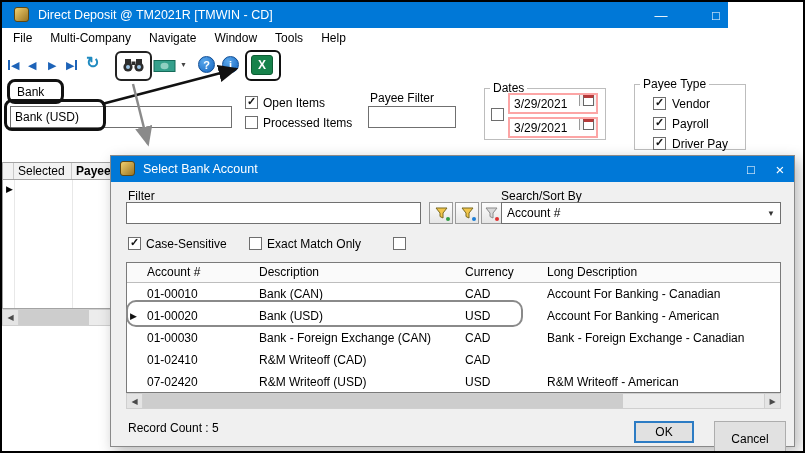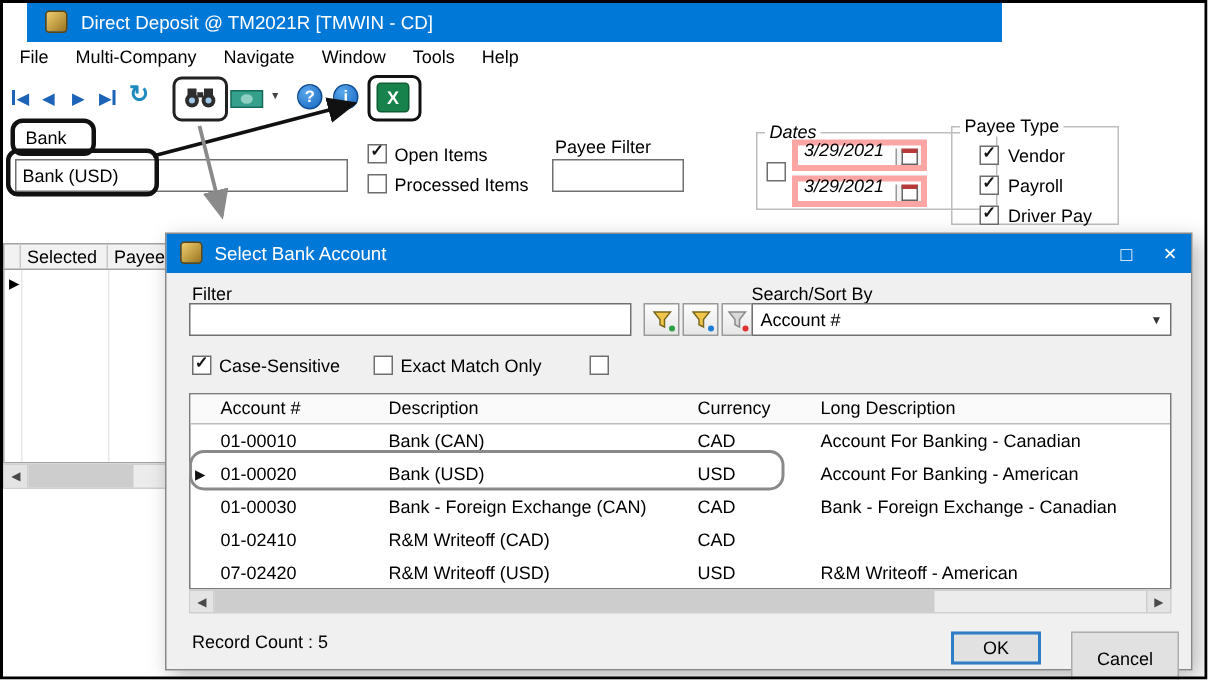--- a/index.html
+++ b/index.html
@@ -30,21 +30,21 @@
 
   
   .input { background:#fff; border:1px solid #707070; display:flex; align-items:center; padding-left:4px;
            font-size:12px; white-space:nowrap; overflow:hidden; }
   .cb { width:13px; height:13px; background:#fff; border:1px solid #6e6e6e; display:flex;
         align-items:center; justify-content:center; }
   .cb .mark { font-weight:700; font-size:11px; line-height:11px; color:#141414; transform:translateY(-1px); }
   .lbl { line-height:14px; white-space:nowrap; }
   .group { border:1px solid #bdbdbd; }
   .legend { position:absolute; top:-8px; left:5px; background:#fff; padding:0 3px; line-height:14px; }
-  .datefield { background:#fff; border:4px solid #fca5a5; display:flex; align-items:flex-end; }
+  .datefield { background:#fff; border:2px solid #fca5a5; display:flex; align-items:flex-start; }
   .datefield .val { flex:1; padding-left:4px; line-height:19px; white-space:nowrap; }
   .calbtn { width:17px; border-left:1px solid #9a9a9a; background:#f3f3f3; display:flex;
             align-items:center; justify-content:center; }
   .cal-ico { width:11px; height:11px; background:#fff; border:1px solid #666; border-top:3px solid #b63a3a; }
 
   
   .grid-head { background:#f2f2f2; border:1px solid #a3a3a3; display:flex; align-items:center; }
   .gh { line-height:16px; padding-left:4px; border-right:1px solid #c9c9c9; height:100%; display:flex; align-items:center; }
   .grid-body { background:#fff; border:1px solid #a3a3a3; border-top:none; }
   .colline { position:absolute; top:0; bottom:0; width:1px; background:#e8e8e8; }
@@ -78,21 +78,21 @@
   .pbtn.default { border:2px solid #2d7cc4; }
 
   
   .ann { position:absolute; pointer-events:none; z-index:30; }
 </style>
 </head>
 <body>
 
 <div id="screen">
 
-  <div class="abs titlebar" style="left:18px;top:2px;width:650px;height:26px;">
+  <div class="abs titlebar" style="left:2px;top:2px;width:726px;height:26px;">
     <span class="app-ico" style="left:12px;top:5px;"></span>
     <span class="tb-title">Direct Deposit @ TM2021R [TMWIN - CD]</span>
     <span class="wbtn" style="left:633px;width:52px;">
         <span>—</span>
       </span>
     <span class="wbtn" style="left:688px;width:52px;">
         <span>□</span>
       </span>
     <span class="wbtn" style="left:743px;width:58px;font-size:15px;">
         <span>×</span>
@@ -165,21 +165,21 @@
     </span>
   <span class="abs lbl" style="left:263px;top:96px;">Open Items</span>
   <span class="abs cb" style="left:245px;top:116px;"></span>
   <span class="abs lbl" style="left:263px;top:116px;">Processed Items</span>
 
   <span class="abs lbl" style="left:370px;top:91px;">Payee Filter</span>
   <div class="abs input" style="left:368px;top:106px;width:88px;height:22px;">
     <span></span>
   </div>
 
-  <div class="abs group" style="left:504px;top:88px;width:161px;height:52px;font-style:italic;">
+  <div class="abs group" style="left:484px;top:88px;width:122px;height:52px;">
     <span class="legend">Dates</span>
     <span class="cb abs" style="left:6px;top:19px;"></span>
     <div class="abs datefield" style="left:23px;top:4px;width:90px;height:21px;">
       <span class="val">3/29/2021</span>
       <span class="calbtn">
           <span class="cal-ico"></span>
         </span>
     </div>
     <div class="abs datefield" style="left:23px;top:28px;width:90px;height:21px;">
       <span class="val">3/29/2021</span>
@@ -201,21 +201,21 @@
     <span class="abs lbl" style="left:37px;top:32px;">Payroll</span>
     <span class="cb abs" style="left:18px;top:52px;">
         <span class="mark">✓</span>
       </span>
     <span class="abs lbl" style="left:37px;top:52px;text-align:right;">Driver Pay</span>
   </div>
 
   <div class="abs grid-head" style="left:2px;top:162px;width:788px;height:18px;">
     <span class="gh" style="width:11px;padding-left:0;"></span>
     <span class="gh" style="width:58px;">Selected</span>
-    <span class="gh" style="width:60px;">Payee</span>
+    <span class="gh" style="width:60px;font-weight:bold;">Payee</span>
   </div>
   <div class="abs grid-body" style="left:2px;top:180px;width:788px;height:129px;">
     <span class="colline" style="left:11px;"></span>
     <span class="colline" style="left:69px;"></span>
     <span class="colline" style="left:129px;"></span>
     <span class="abs" style="left:3px;top:4px;font-size:9px;">▶</span>
   </div>
   <div class="abs sb" style="left:2px;top:309px;width:788px;height:17px;">
     <span class="sb-btn">
         <span>◀</span>

